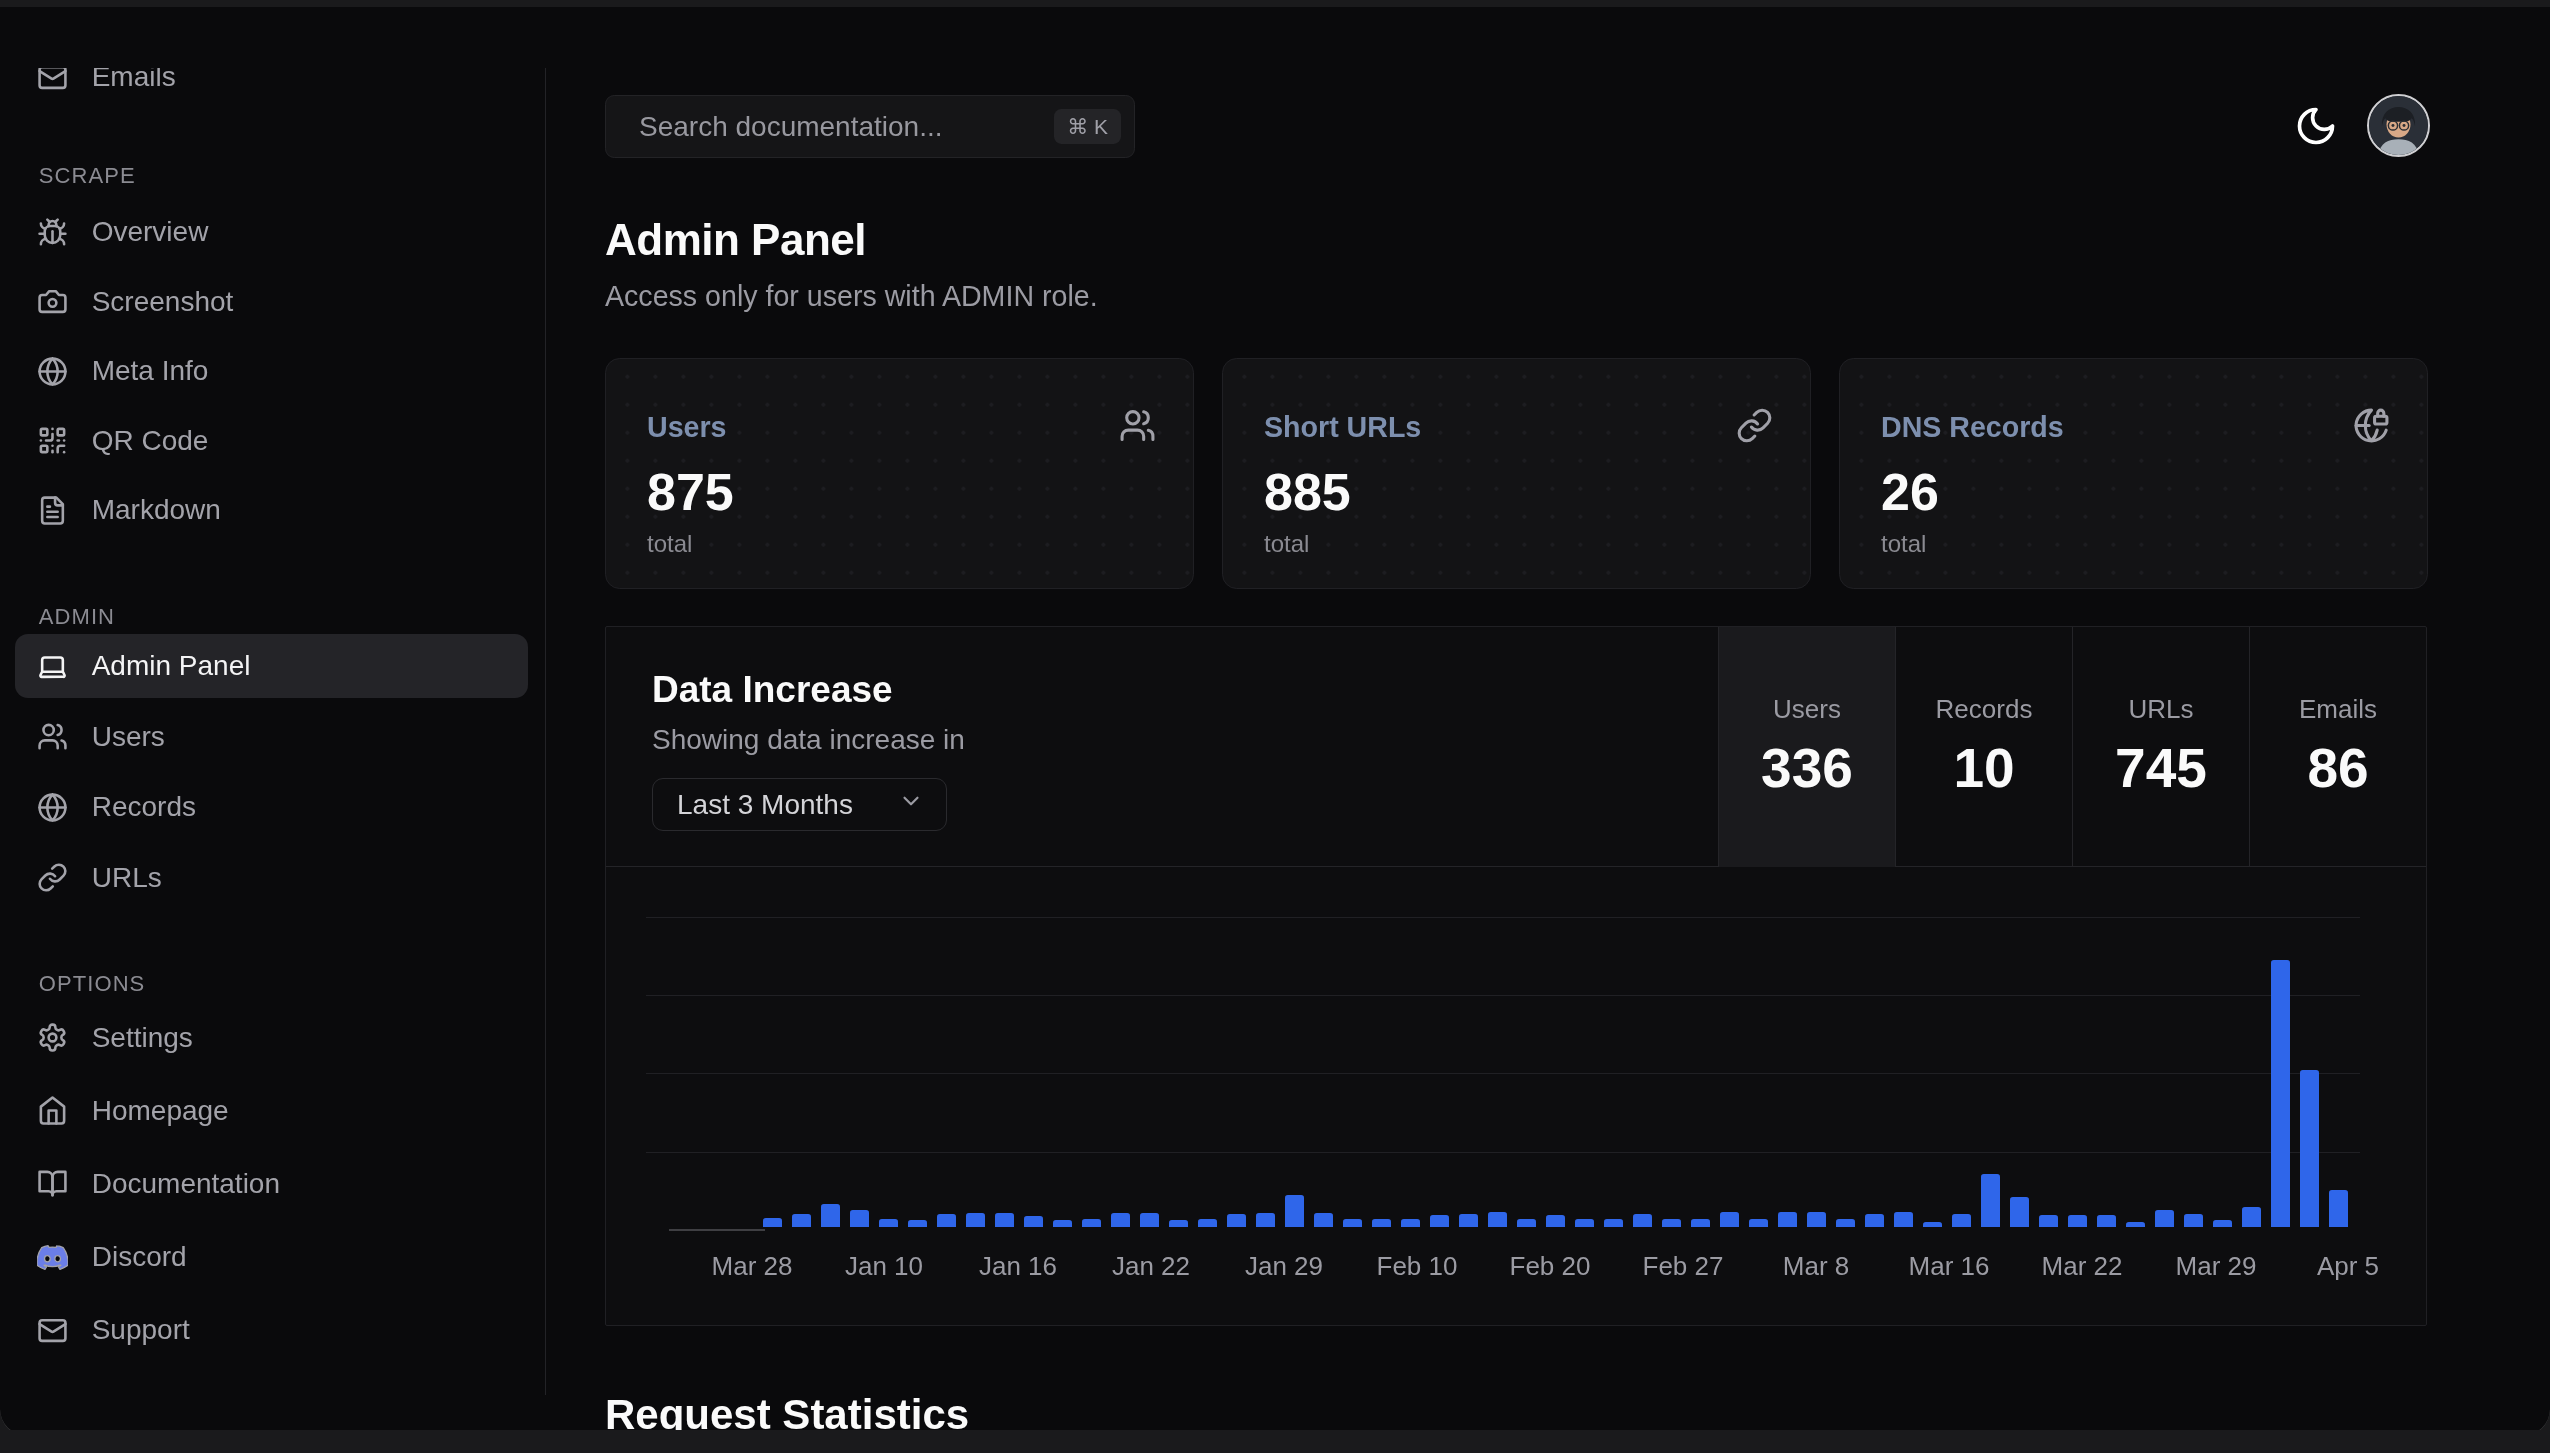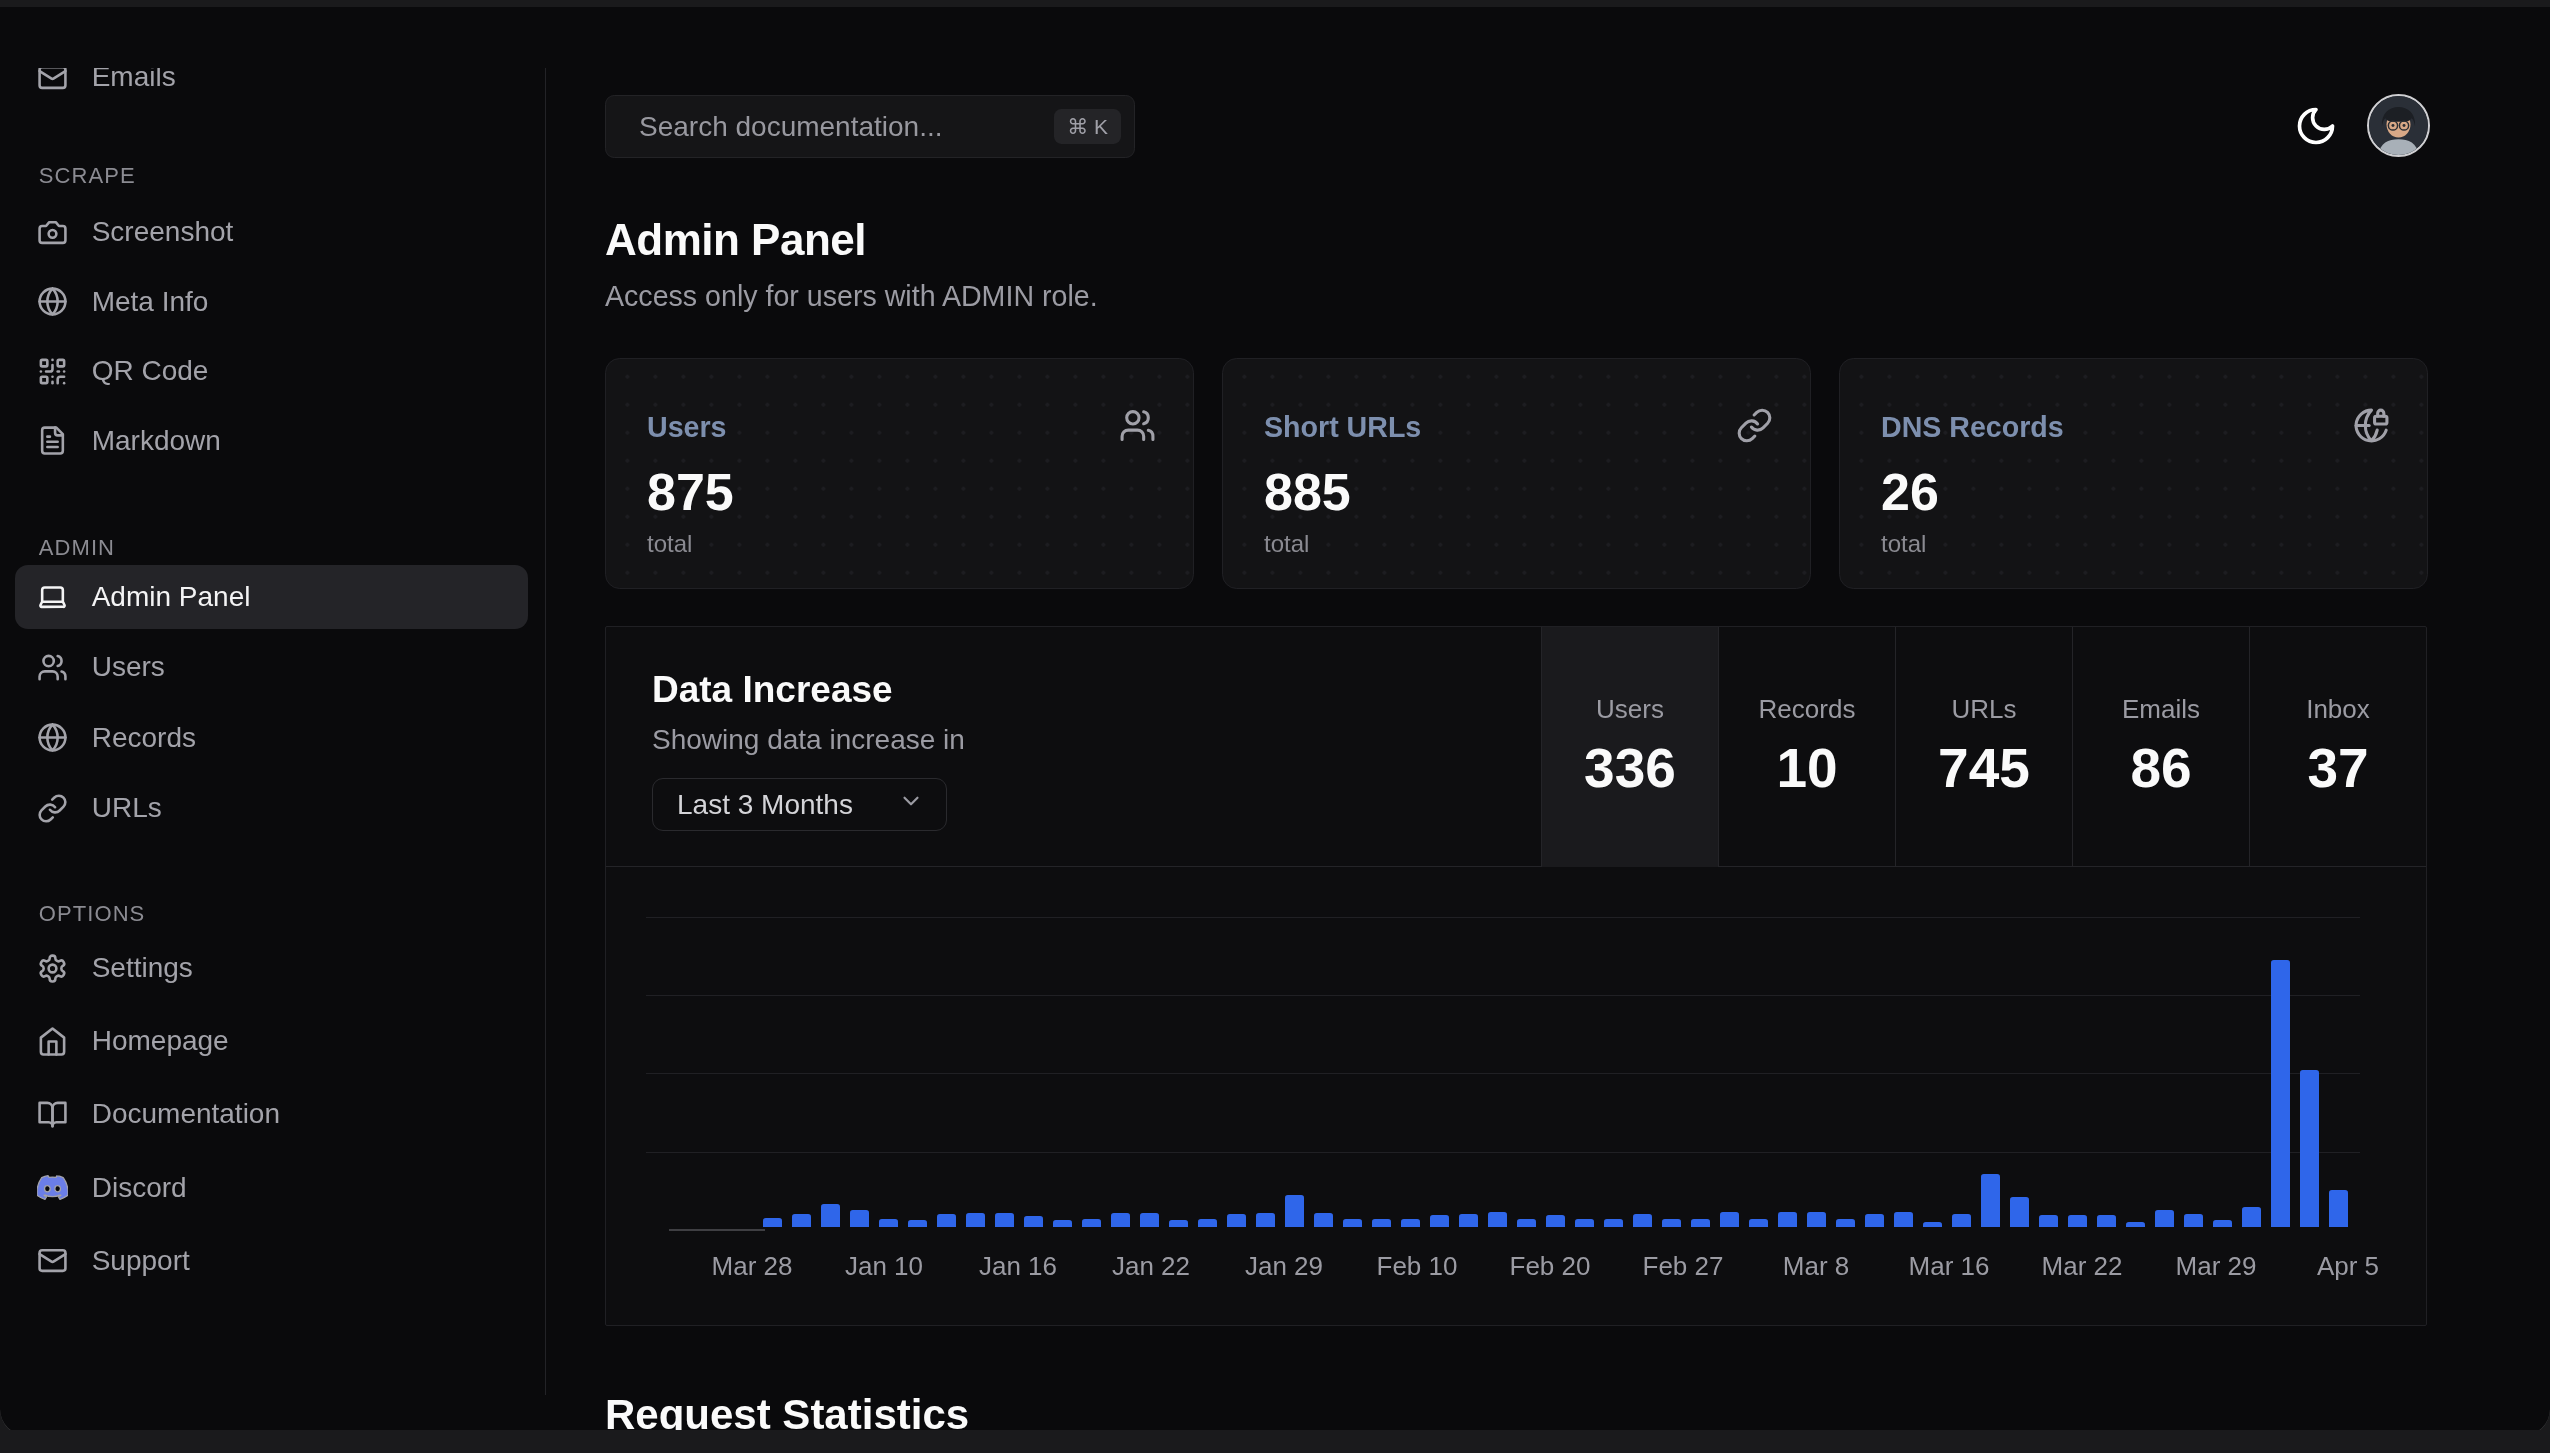--- a/index.html
+++ b/index.html
@@ -123,20 +123,38 @@
         <div class="side-item" style="margin-top: -23px;">
           <span class="icn">
             <svg class="ln" viewBox="0 0 24 24">
               <rect x="2" y="4" width="20" height="16" rx="2"></rect>
               <path d="m22 7-8.97 5.7a1.94 1.94 0 0 1-2.06 0L2 7"></path>
             </svg>
           </span>
           <span>Emails</span>
         </div>
         <div class="side-header" style="margin-top: 56px; margin-bottom: 13px;">SCRAPE</div>
+        <div class="side-item">
+          <span class="icn">
+            <svg class="ln" viewBox="0 0 24 24">
+              <path d="m8 2 1.88 1.88"></path>
+              <path d="M14.12 3.88 16 2"></path>
+              <path d="M9 7.13v-1a3 3 0 1 1 6 0v1"></path>
+              <path d="M12 20c-3.3 0-6-2.7-6-6v-3a4 4 0 0 1 4-4h4a4 4 0 0 1 4 4v3c0 3.3-2.7 6-6 6Z"></path>
+              <path d="M12 20v-9"></path>
+              <path d="M6.53 9C4.6 8.8 3 7.1 3 5"></path>
+              <path d="M6 13H2"></path>
+              <path d="M3 21c0-2.1 1.7-3.9 3.8-4"></path>
+              <path d="M20.97 5c0 2.1-1.6 3.8-3.5 4"></path>
+              <path d="M22 13h-4"></path>
+              <path d="M17.2 17c2.1.1 3.8 1.9 3.8 4"></path>
+            </svg>
+          </span>
+          <span>Overview</span>
+        </div>
         <div class="side-item" style="margin-top: 5.5px;">
           <span class="icn">
             <svg class="ln" viewBox="0 0 24 24">
               <path d="M14.5 4h-5L7 7H4a2 2 0 0 0-2 2v9a2 2 0 0 0 2 2h16a2 2 0 0 0 2-2V9a2 2 0 0 0-2-2h-3l-2.5-3z"></path>
               <circle cx="12" cy="13" r="3"></circle>
             </svg>
           </span>
           <span>Screenshot</span>
         </div>
         <div class="side-item" style="margin-top: 5.5px; gap: 24px;">
@@ -349,24 +367,20 @@
           <span class="t-value">10</span>
         </div>
         <div class="tab">
           <span class="t-label">URLs</span>
           <span class="t-value">745</span>
         </div>
         <div class="tab">
           <span class="t-label">Emails</span>
           <span class="t-value">86</span>
         </div>
-        <div class="tab">
-          <span class="t-label">Inbox</span>
-          <span class="t-value">37</span>
-        </div>
       </div>
     </div>
     <div class="plot" id="plot">
       <div class="gridline" style="top:50px"></div>
       <div class="gridline" style="top:128px"></div>
       <div class="gridline" style="top:206px"></div>
       <div class="gridline" style="top:285px"></div>
       <div class="axis-stub" style="top:362px"></div>
       <div class="bars" id="bars">
           <div class="bar" style="height: 9.2px;"></div>

